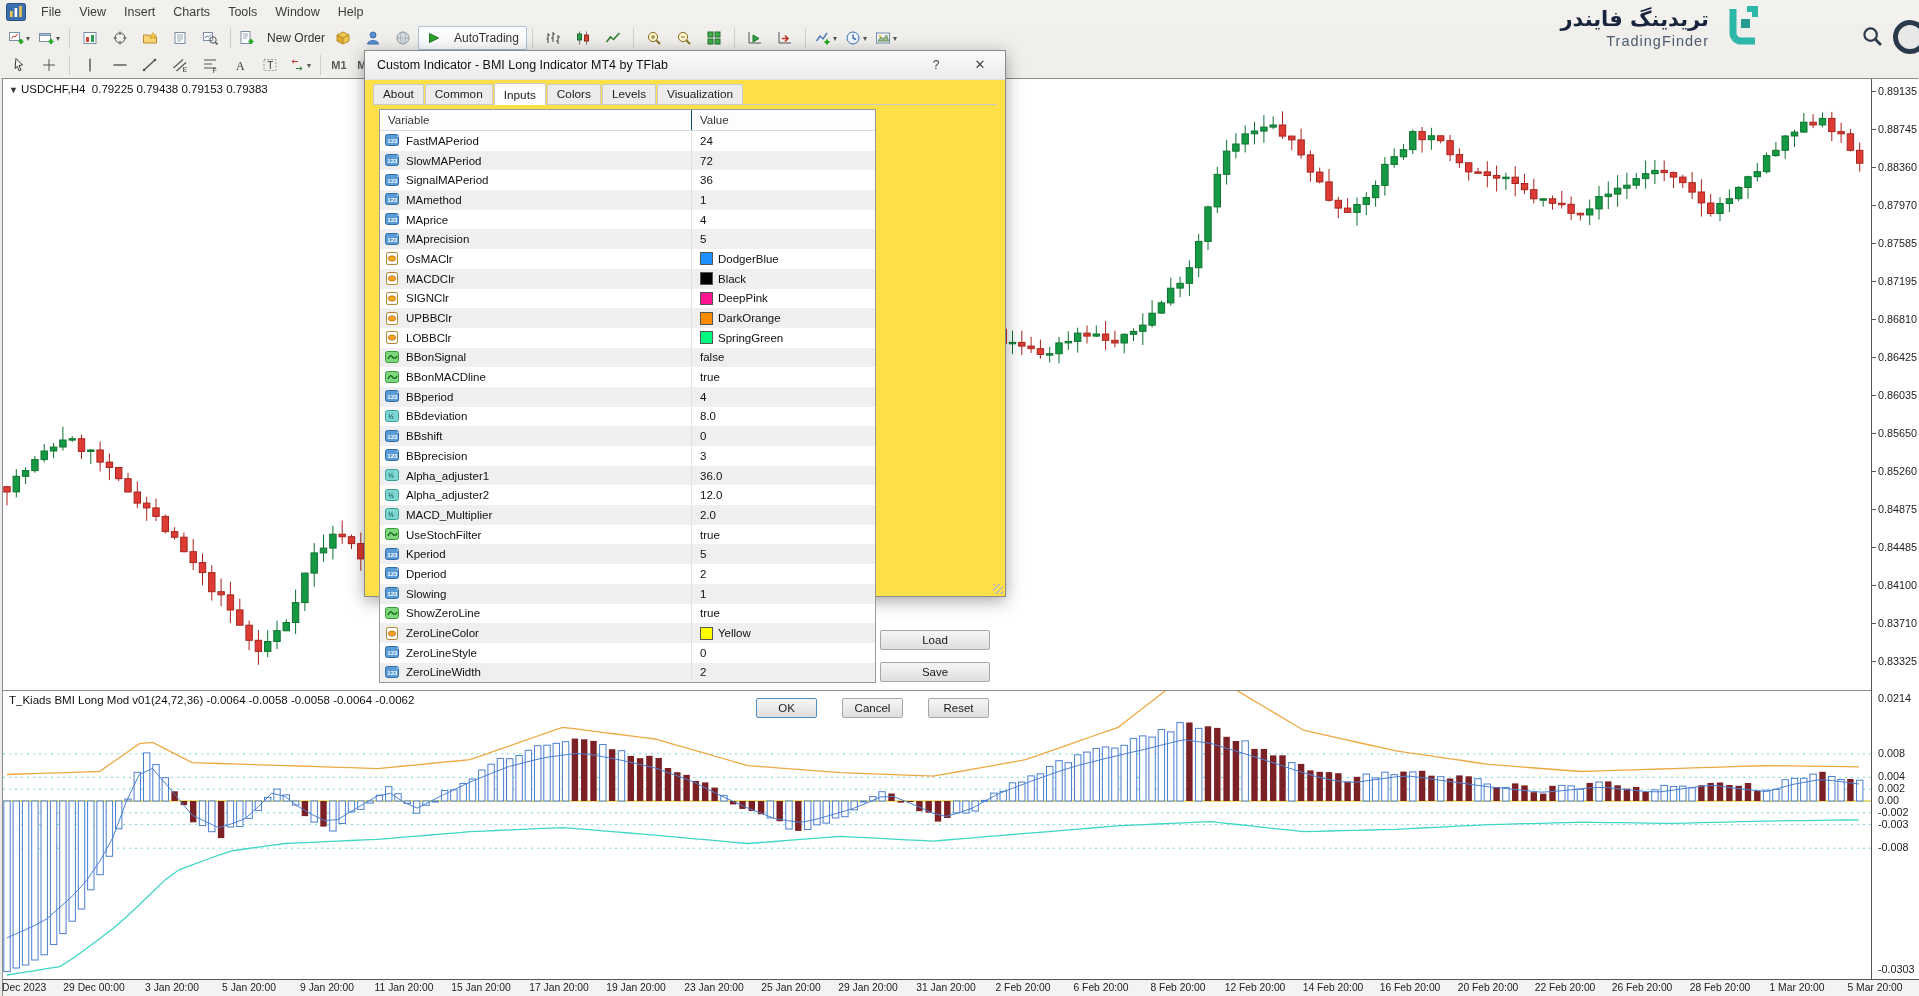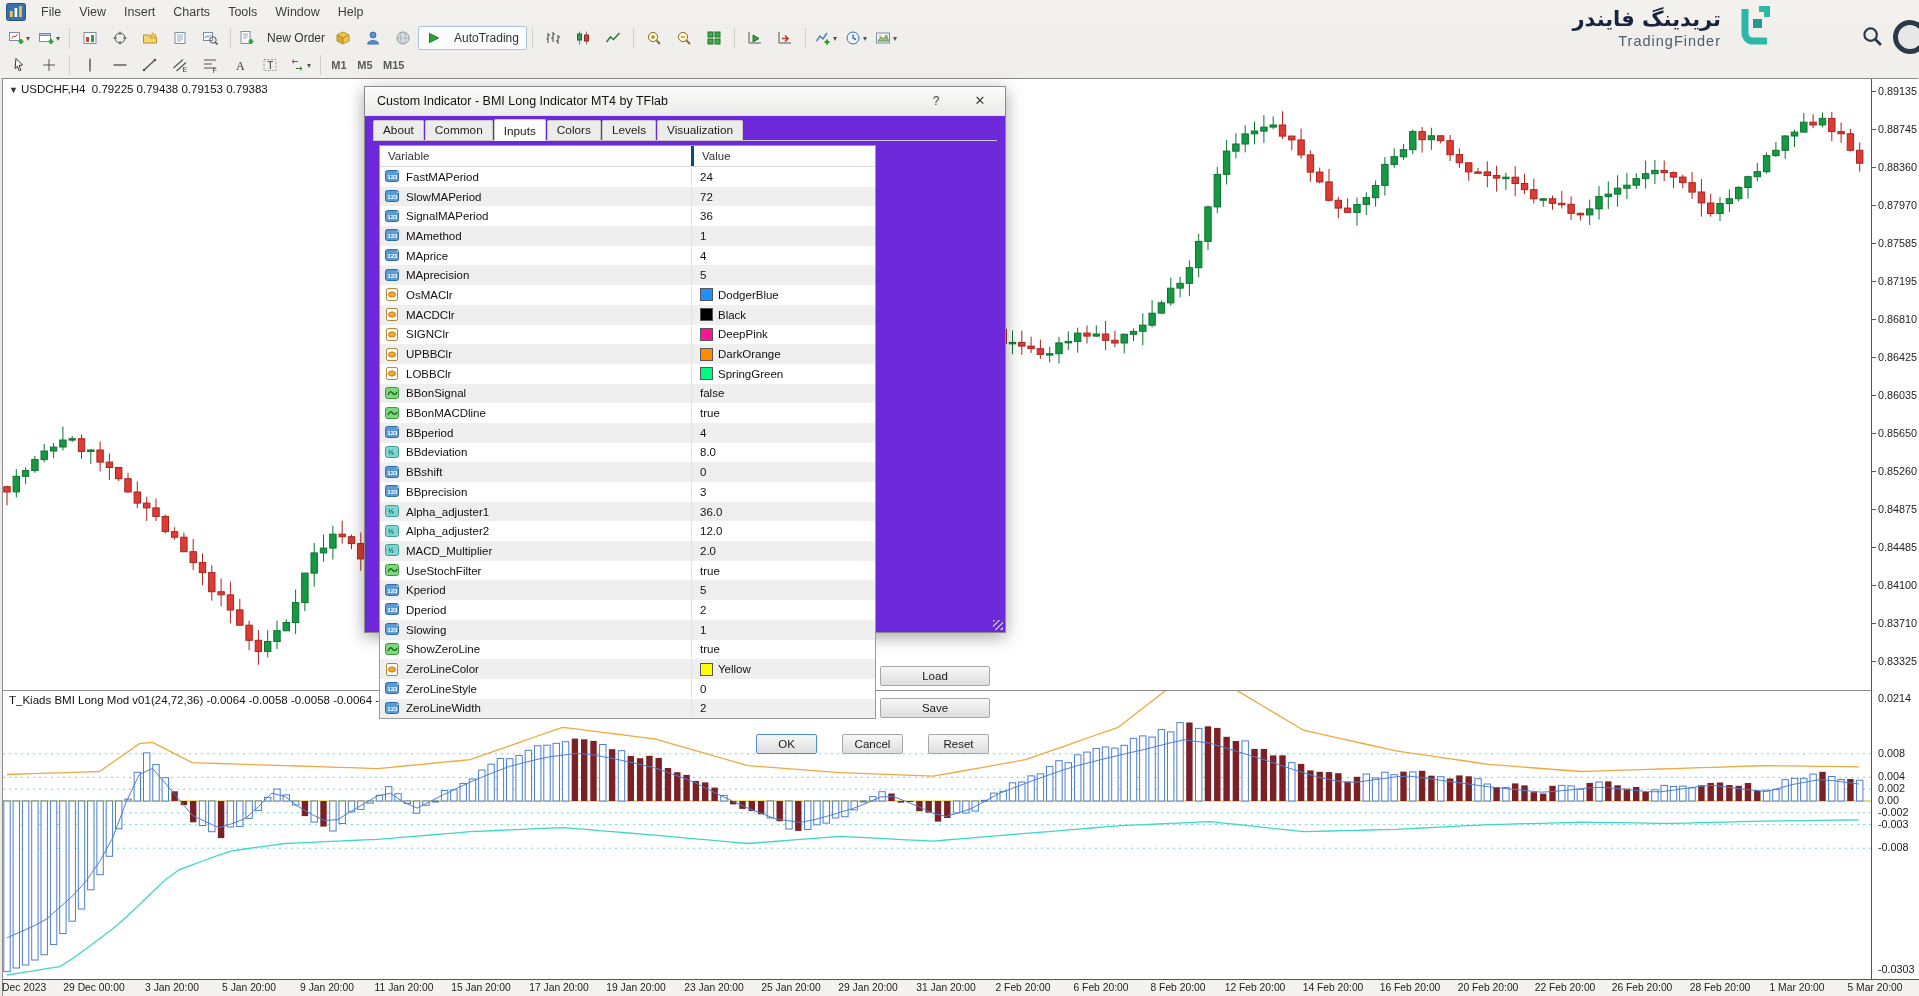--- a/index.html
+++ b/index.html
@@ -36,47 +36,47 @@
   .collapse{font-size:9px;color:#333;margin-right:3px;}
   .indline{position:absolute;left:6px;top:3px;font-size:11.5px;color:#111;}
   .axis-price{position:absolute;left:1868px;top:0;width:47px;height:900px;background:#fff;
               border-left:1px solid #555;}
   .ptick{position:absolute;left:6px;font-size:10.8px;color:#222;white-space:nowrap;}
   .ptickmark{position:absolute;left:0;width:4px;height:1px;background:#555;}
   .axis-date{position:absolute;left:0;top:900px;width:1916px;height:17px;background:#f4f3f1;
              border-top:1px solid #555;}
   .dtick{position:absolute;top:2px;font-size:10.3px;color:#222;transform:translateX(-50%);white-space:nowrap;}
   
-  .brand{position:absolute;top:3px;right:140px;display:flex;align-items:center;z-index:4;}
+  .brand{position:absolute;top:3px;right:152px;display:flex;align-items:center;z-index:4;}
   .brand-text{text-align:right;margin-right:12px;}
   .brand-fa{font-family:"DejaVu Sans",sans-serif;font-size:21px;font-weight:bold;color:#18243e;direction:rtl;line-height:26px;}
   .brand-en{font-size:14.5px;color:#4e5c70;letter-spacing:1px;line-height:18px;}
   .topright{position:absolute;top:20px;right:0;display:flex;align-items:center;z-index:4;}
   .avatar{width:24px;height:24px;border-radius:50%;border:5px solid #2b3a4a;background:#e8e8e8;margin-left:10px;margin-right:-8px;}
   
-  .dialog{position:absolute;left:364px;top:50px;width:642px;height:547px;background:#6d28d9;
-          border:1px solid #8a8a8a;box-shadow:0 4px 16px rgba(0,0,0,.35);z-index:20;box-sizing:border-box;margin-top:36px;}
+  .dialog{position:absolute;left:364px;top:50px;width:642px;height:547px;background:#fde047;
+          border:1px solid #8a8a8a;box-shadow:0 4px 16px rgba(0,0,0,.35);z-index:20;box-sizing:border-box;}
   .dlg-title{position:absolute;left:0;top:0;right:0;height:28px;background:linear-gradient(#fbfbfb,#ebebe9);
              border-bottom:1px solid #e0e0de;display:flex;align-items:center;font-size:12.5px;color:#111;padding-left:12px;}
   .dlg-help,.dlg-close{position:absolute;top:5px;width:26px;height:18px;border:1px solid transparent;
              background:transparent;font-size:12px;color:#444;text-align:center;line-height:16px;padding:0;}
   .dlg-help{right:56px;}
   .dlg-close{right:12px;font-size:13px;}
   .dlg-tabs{position:absolute;left:8px;top:32px;right:8px;height:21px;display:flex;align-items:flex-end;
             border-bottom:1px solid #c9c9c7;}
   .tab{padding:2px 9px 3px;font-size:11.8px;color:#222;border:1px solid #c9c9c7;border-bottom:none;
        background:#ececea;margin-right:1px;border-radius:2px 2px 0 0;}
   .tab.active{background:#fdfdfd;position:relative;top:1px;padding-top:4px;}
   .dlg-page{position:absolute;inset:0;}
   .paramlist{position:absolute;left:14px;top:58px;width:497px;height:574px;background:#fff;
              border:1px solid #9a9a9a;box-sizing:border-box;overflow:hidden;}
   .phead{display:grid;grid-template-columns:311px 1fr;height:20px;line-height:20px;font-size:11.5px;
          color:#333;border-bottom:1px solid #d8d8d8;background:#fdfdfd;}
   .phead span{padding-left:8px;}
-  .phead span:last-child{border-left:3px solid #0c4a6e;}
+  .phead span:last-child{border-left:1px solid #0c4a6e;}
   .prow{display:grid;grid-template-columns:311px 1fr;height:19.7px;align-items:center;font-size:11.5px;color:#101010;}
   .prow.alt{background:#efefef;}
   .pcell-var{display:flex;align-items:center;overflow:hidden;}
   .picon{width:15px;height:13px;margin:0 6px 0 5px;flex:none;}
   .pcell-val{border-left:1px solid #e2e2e2;height:100%;display:flex;align-items:center;padding-left:8px;}
   .swatch{width:11px;height:11px;border:1px solid #555;margin-right:5px;flex:none;}
   .btn{position:absolute;height:20px;border:1px solid #a7a7a7;background:linear-gradient(#f7f7f7,#dedede);
        font-size:11.5px;color:#1a1a1a;font-family:inherit;border-radius:2px;}
   .b-load{left:515px;top:579px;width:110px;}
   .b-save{left:515px;top:611px;width:110px;}

